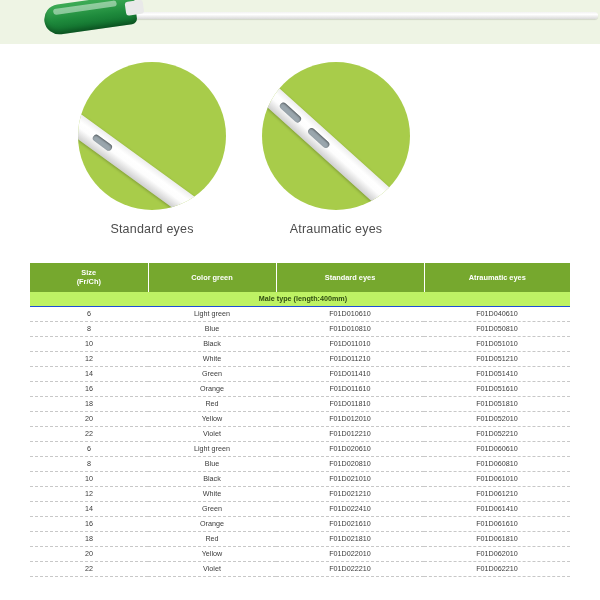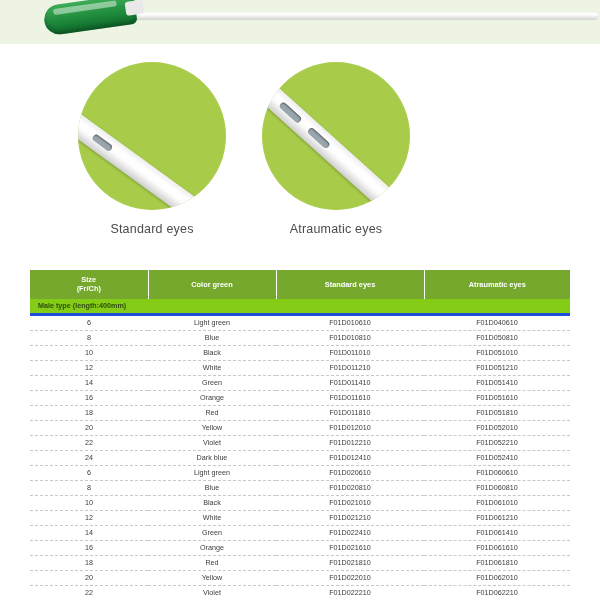--- a/index.html
+++ b/index.html
@@ -126,21 +126,21 @@
   .caption-left  { left: 72px; }
   .caption-right { left: 256px; }
 
   
   .table-wrap {
     width: 600px;
     padding: 0;
   }
   table.spec {
     width: 540px;
-    margin: 12px auto;
+    margin: 5px auto;
     border-collapse: collapse;
     font-size: 7.2px;
     table-layout: fixed;
   }
   table.spec th {
     background: #76a82e;
     color: #ffffff;
     font-weight: bold;
     font-size: 7.4px;
     padding: 5px 2px;
@@ -150,27 +150,27 @@
   }
   table.spec th:last-child { border-right: none; }
 
   td {
     text-align: center;
     padding: 2.5px 2px;
     border-bottom: 1px dashed #c8c8c8;
     color: #3b3b3b;
   }
   tr.section td {
-    background: #84cc16;
-    text-align: left;
+    background: #bef264;
+    text-align: center;
     padding-left: 8px;
     font-size: 7.2px;
     font-weight: bold;
     color: #2f4d12;
-    border-bottom: 3px solid #1d4ed8;
+    border-bottom: 1px solid #1d4ed8;
   }
   .col-size { width: 118px; }
   .col-color { width: 128px; }
   .col-std { width: 148px; }
   .col-atr { width: 146px; }
 </style>
 </head>
 <body>
 
 <div class="hero">
@@ -270,26 +270,20 @@
           <td>F01D012010</td>
           <td>F01D052010</td>
         </tr>
         <tr>
           <td>22</td>
           <td>Violet</td>
           <td>F01D012210</td>
           <td>F01D052210</td>
         </tr>
         <tr>
-          <td>24</td>
-          <td>Dark blue</td>
-          <td>F01D012410</td>
-          <td>F01D052410</td>
-        </tr>
-        <tr>
           <td>6</td>
           <td>Light green</td>
           <td>F01D020610</td>
           <td>F01D060610</td>
         </tr>
         <tr>
           <td>8</td>
           <td>Blue</td>
           <td>F01D020810</td>
           <td>F01D060810</td>

